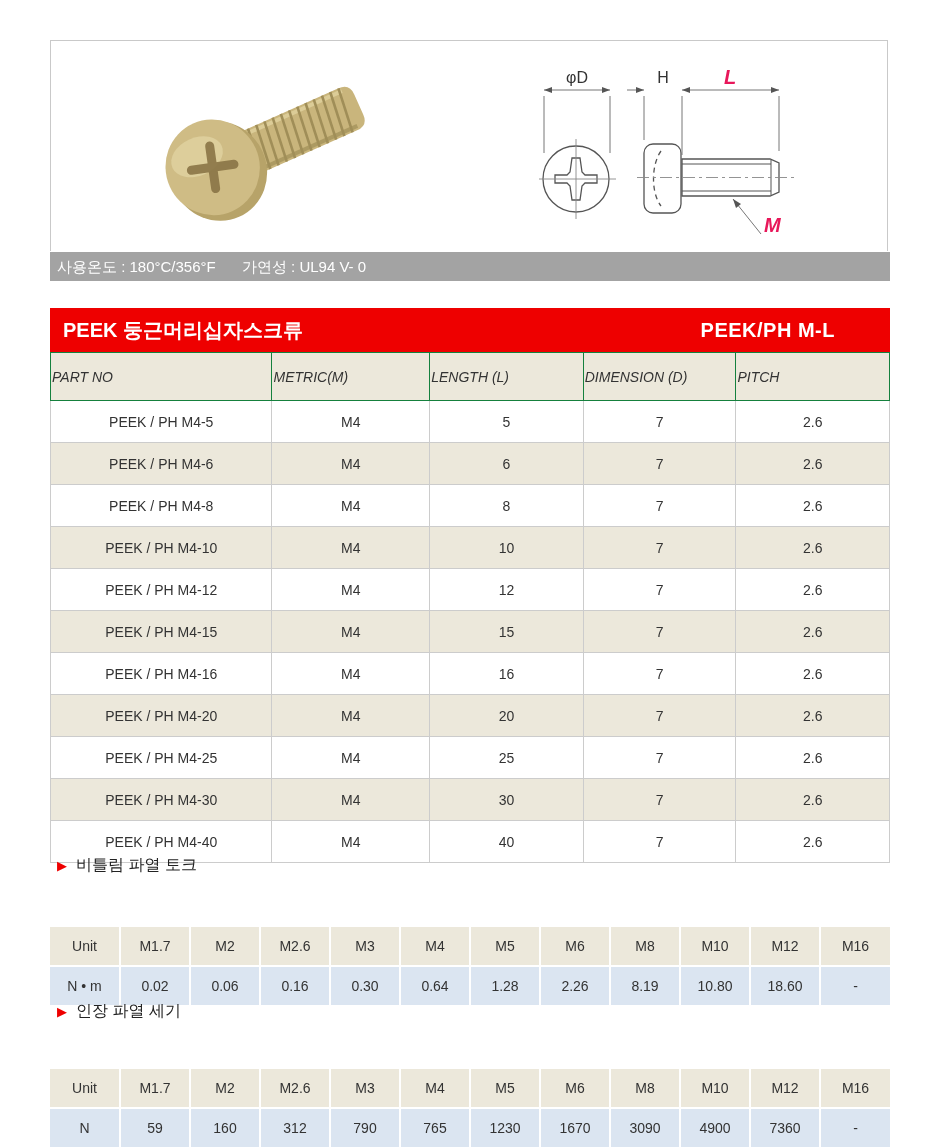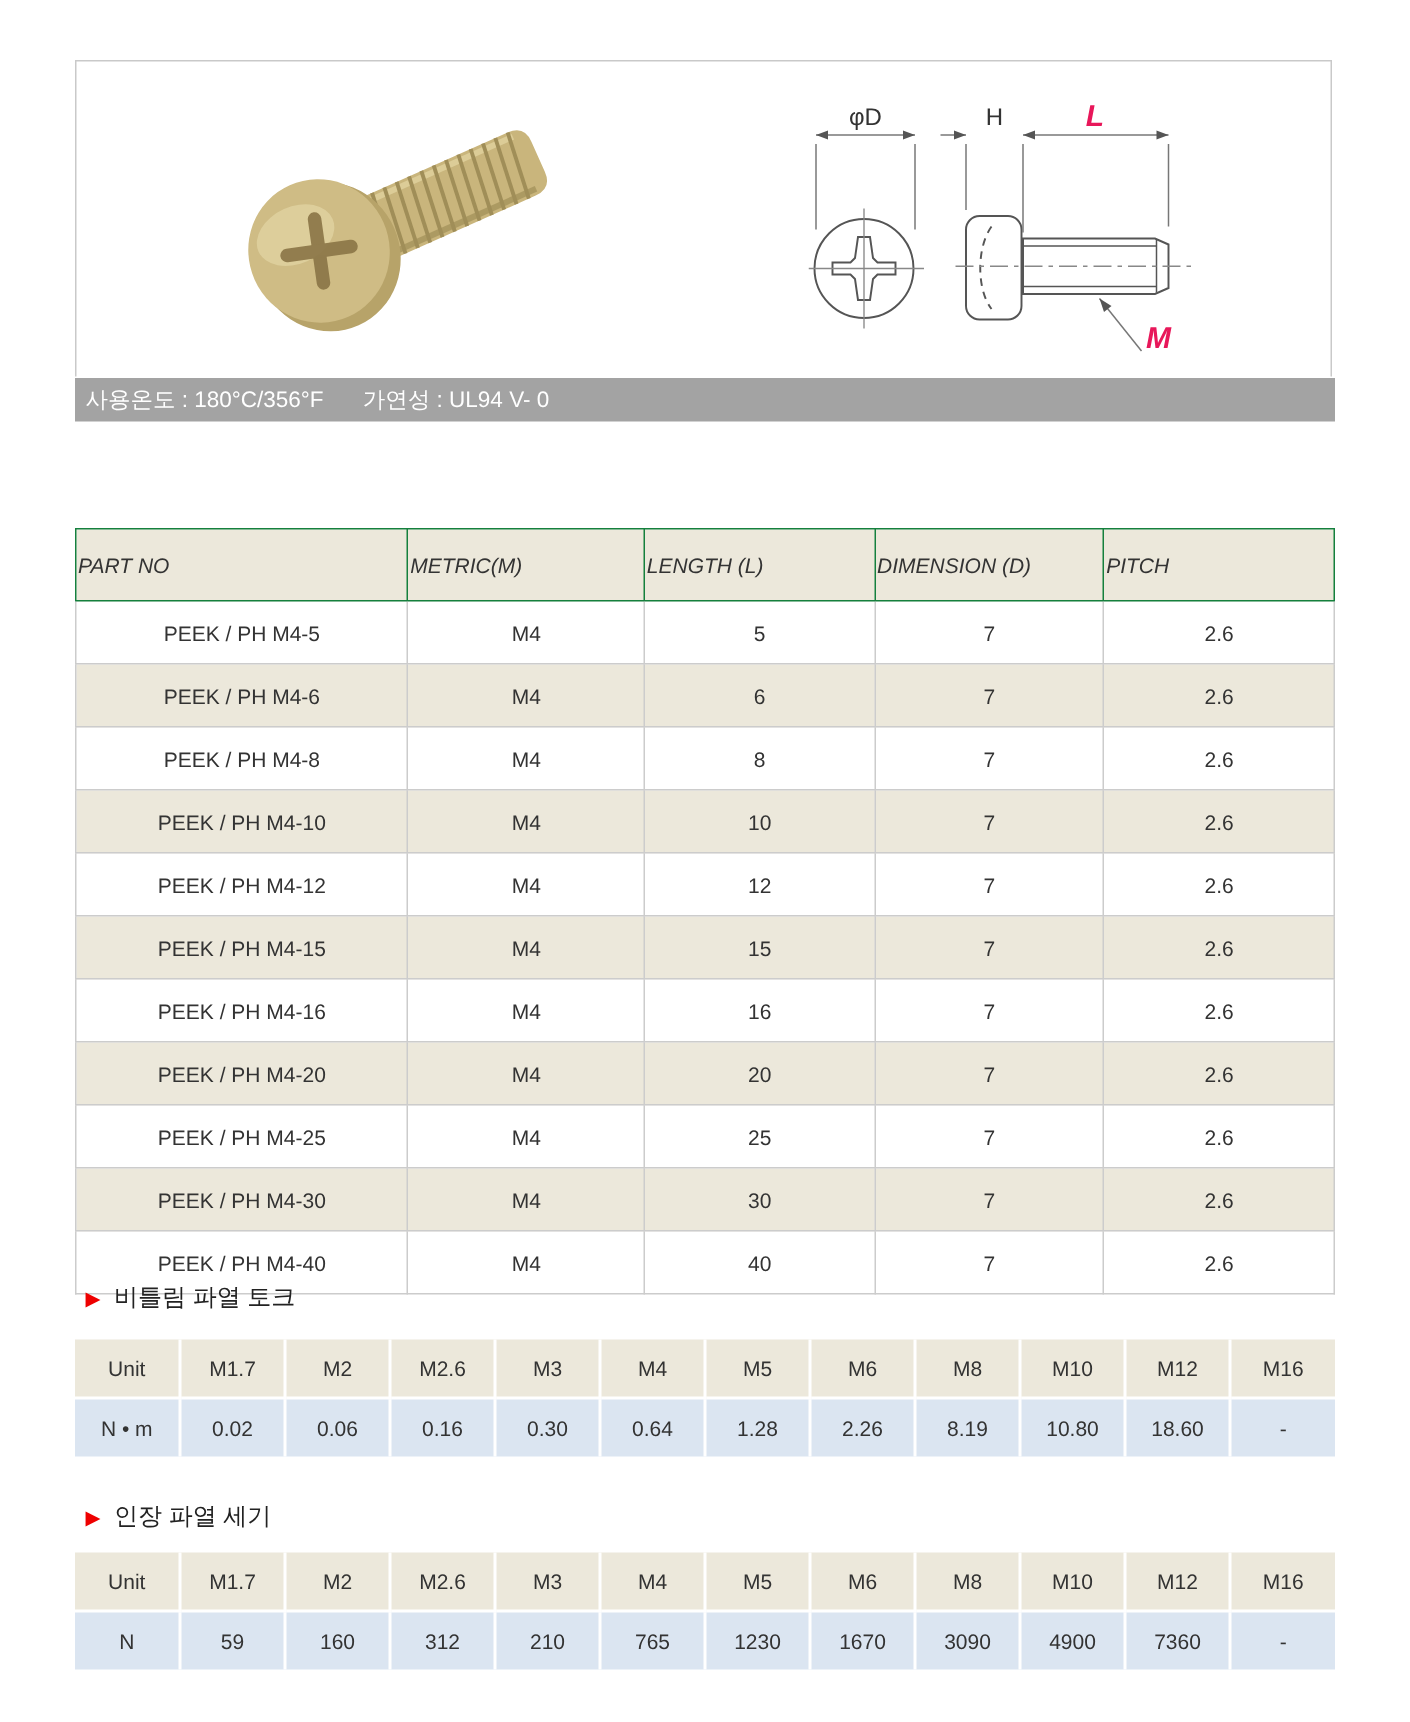--- a/index.html
+++ b/index.html
@@ -33,21 +33,21 @@
   .spec-table tbody tr:nth-child(even) td{background:#ece8db;}
 
   
   .section-title{position:absolute;left:57px;height:22px;display:flex;align-items:center;
                  gap:9px;font-size:16px;color:#222;}
   .section-title .tri{color:#ee0000;font-size:13px;line-height:1;}
   .st-1{top:854px;} .st-2{top:1000px;}
 
   
   .mini-table{position:absolute;left:50px;width:840px;border-collapse:collapse;
-              table-layout:fixed;font-size:14px;color:#333;}
+              table-layout:fixed;font-size:14px;color:#333;margin-top:34px;}
   .mini-table th{height:36px;background:#ece8db;font-weight:normal;text-align:center;
                  border-right:2px solid #fff;border-bottom:2px solid #fff;}
   .mini-table td{height:36px;background:#dbe5f1;text-align:center;border-right:2px solid #fff;}
   .mini-table th:last-child,.mini-table td:last-child{border-right:none;}
   .mt-1{top:893px;} .mt-2{top:1035px;}
 
   .dim-label{font-size:16px;fill:#333;}
   .dim-accent{font-size:20px;font-weight:bold;font-style:italic;fill:#e8175a;}
 </style>
 </head>
@@ -138,20 +138,24 @@
       <text class="dim-accent" x="191" y="43" text-anchor="middle">L</text>
       <text class="dim-accent" x="225" y="191">M</text>
     </svg>
   </div>
 
   <div class="caption">
     <span>사용온도 : 180°C/356°F</span><span class="sep"></span>
     <span>가연성 : UL94 V- 0</span>
   </div>
 
+  <div class="titlebar">
+    <span class="t-left">PEEK 둥근머리십자스크류</span>
+    <span class="t-right">PEEK/PH M-L</span>
+  </div>
 
   <table class="spec-table">
     <colgroup>
       <col style="width:26.4%">
         <col style="width:18.8%">
         <col style="width:18.3%">
       <col style="width:18.2%">
         <col style="width:18.3%">
     </colgroup>
     <thead>
@@ -303,21 +307,21 @@
           <th>M12</th>
           <th>M16</th>
         </tr>
       </thead>
     <tbody>
         <tr>
           <td>N</td>
           <td>59</td>
           <td>160</td>
           <td>312</td>
-          <td>210</td>
+          <td>790</td>
           <td>765</td>
           <td>1230</td>
           <td>1670</td>
           <td>3090</td>
           <td>4900</td>
           <td>7360</td>
           <td>-</td>
         </tr>
       </tbody>
   </table>

